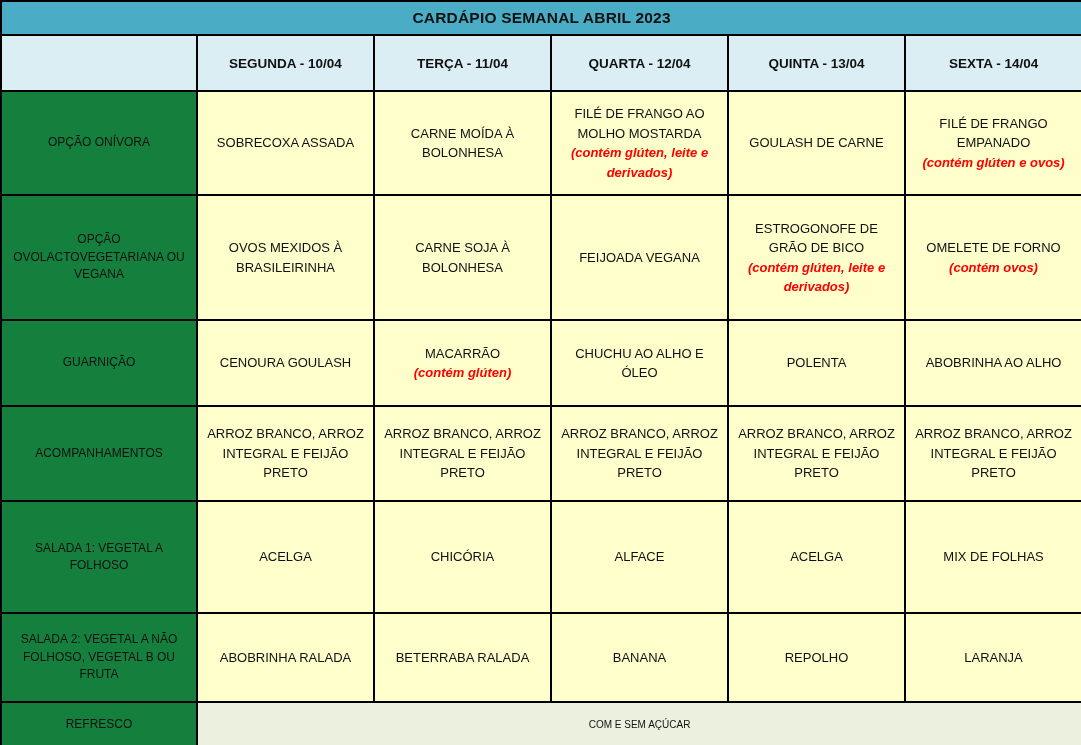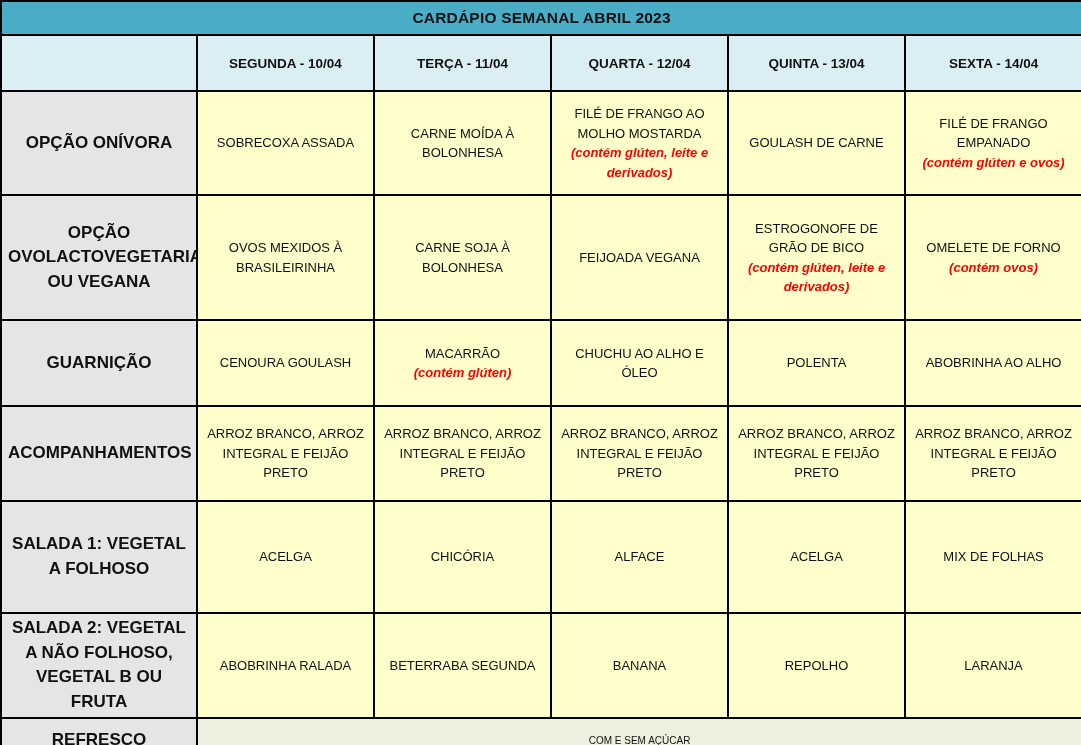--- a/index.html
+++ b/index.html
@@ -29,40 +29,40 @@
     overflow: hidden;
   }
   
   tr.row-title    { height: 34px; margin-top: 40px; }
   tr.row-header   { height: 56px; }
   tr.row-r1       { height: 104px; }
   tr.row-r2       { height: 125px; }
   tr.row-r3       { height: 86px; padding-left: 40px; }
   tr.row-r4       { height: 95px; }
   tr.row-r5       { height: 112px; }
-  tr.row-r6       { height: 72px; }
+  tr.row-r6       { height: 89px; }
   tr.row-refresco { height: 45px; }
   tr.row-footer   { height: 42px; }
 
   .title-cell {
     background: #4BACC6;
     font-weight: bold;
     font-size: 15.5px;
     color: #111111;
     letter-spacing: 0.2px;
   }
   .day-header, .corner-cell {
     background: #DAEEF3;
     font-weight: bold;
     font-size: 13.5px;
   }
   .row-label {
-    background: #e5e5e5;
-    font-weight: bold;
-    font-size: 17px;
+    background: #15803d;
+    font-weight: normal;
+    font-size: 12px;
     line-height: 1.45;
   }
   .food-cell {
     background: #FFFFCC;
     font-size: 13px;
     line-height: 1.5;
   }
   .food-main { display: block; }
   .food-note {
     display: block;
@@ -220,21 +220,21 @@
         <span class="food-main">MIX DE FOLHAS</span>
       </td>
     </tr>
 
     <tr class="row-r6">
       <td class="row-label">SALADA 2: VEGETAL A NÃO FOLHOSO,  VEGETAL B OU FRUTA</td>
       <td class="food-cell">
         <span class="food-main">ABOBRINHA RALADA</span>
       </td>
       <td class="food-cell">
-        <span class="food-main">BETERRABA SEGUNDA</span>
+        <span class="food-main">BETERRABA RALADA</span>
       </td>
       <td class="food-cell">
         <span class="food-main">BANANA</span>
       </td>
       <td class="food-cell">
         <span class="food-main">REPOLHO</span>
       </td>
       <td class="food-cell">
         <span class="food-main">LARANJA</span>
       </td>

